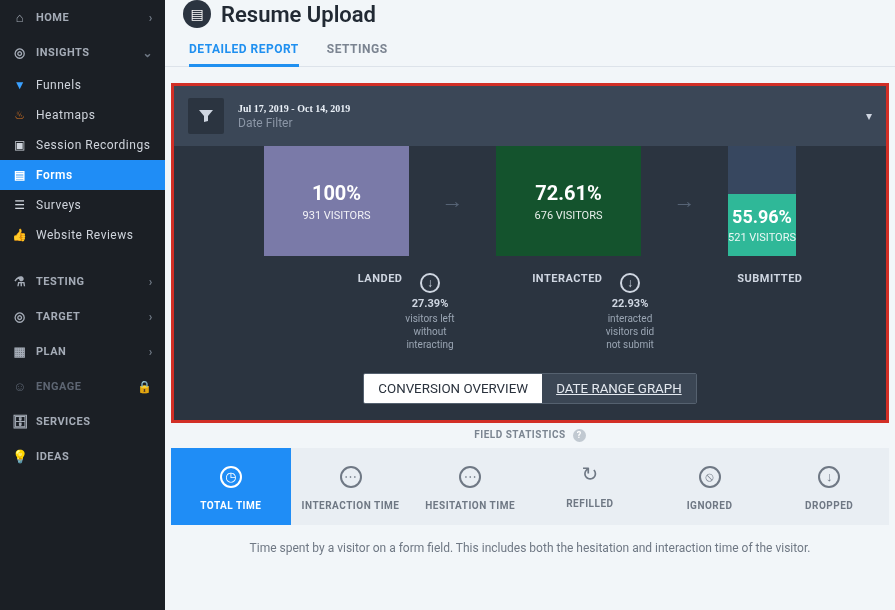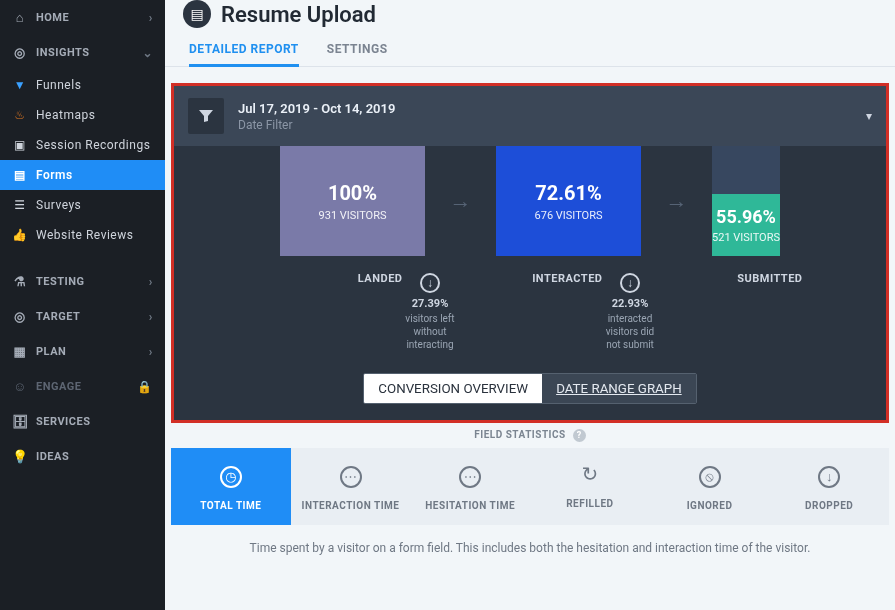--- a/index.html
+++ b/index.html
@@ -27,31 +27,31 @@
 .tab.active { color:#2090f0; }
 .tab.active::after { content:""; position:absolute; left:0; right:0; bottom:-1px; height:3px; background:#2090f0; }
 
 .content { padding:16px 6px 10px 6px; overflow:auto; }
 
 
 .panel { border:3px solid #d22f26; background:#2b3440; color:#cfd6e1; padding:0; }
 .datefilter { display:flex; align-items:center; background:#3b4757; padding:12px 14px; }
 .datefilter .funnel { width:36px; height:36px; background:#2b3440; display:flex; align-items:center; justify-content:center; margin-right:14px; color:#cfd6e1; border-radius:2px; }
 .datefilter .txt { display:flex; flex-direction:column; }
-.datefilter .range { color:#eaf0f7; font-weight:600; font-size:13px; }
+.datefilter .range { color:#eaf0f7; font-weight:600; font-size:10px;font-family:Liberation Serif, serif; }
 .datefilter .lbl { color:#8b96a6; font-size:12px; margin-top:2px; }
 .datefilter .dd { margin-left:auto; color:#cfd6e1; font-size:12px; }
 
 .convtitle { text-align:center; padding:22px 10px 20px; font-weight:700; font-size:12px; letter-spacing:.5px; color:#cfd6e1; text-transform:uppercase; }
 .convtitle .formname { color:#e27a22; }
 
-.cardsrow { display:flex; align-items:flex-end; justify-content:center; gap:8px; padding:0 24px 10px; }
+.cardsrow { display:flex; align-items:flex-end; justify-content:center; gap:16px; padding:0 24px 10px; }
 .card { width:145px; height:110px; display:flex; flex-direction:column; align-items:center; justify-content:center; color:#fff; }
 .card.landed { background:#7a7aa8; }
-.card.interacted { background:#1d4ed8; }
+.card.interacted { background:#14532d; }
 .subtop { height:48px; background:#37475f; }
 .subbot { height:62px; background:#2fb898; display:flex; flex-direction:column; align-items:center; justify-content:center; color:#fff; }
 .pct { font-size:20px; font-weight:700; }
 .vis { font-size:11px; margin-top:4px; text-transform:uppercase; opacity:.9; }
 .subbot .pct { font-size:18px; }
 .arrow { width:55px; height:110px; display:flex; align-items:center; justify-content:center; color:#566375; font-size:22px; }
 
 .labelsrow { display:flex; justify-content:center; padding:6px 24px 14px; }
 .lcell { width:145px; text-align:right; font-size:11px; letter-spacing:.5px; font-weight:700; color:#cfd6e1; text-transform:uppercase; }
 .dcell { width:55px; text-align:center; color:#cfd6e1; }

